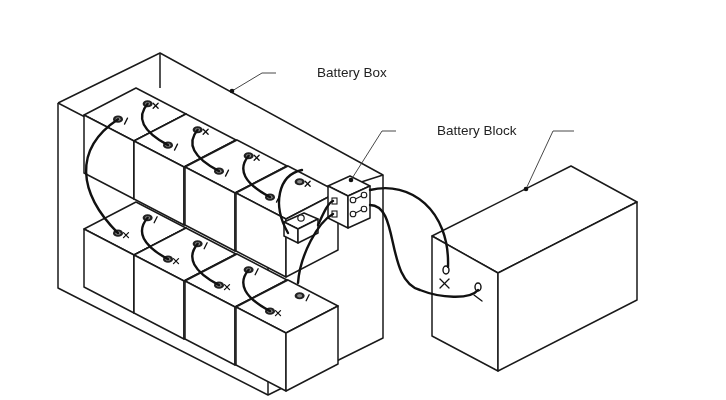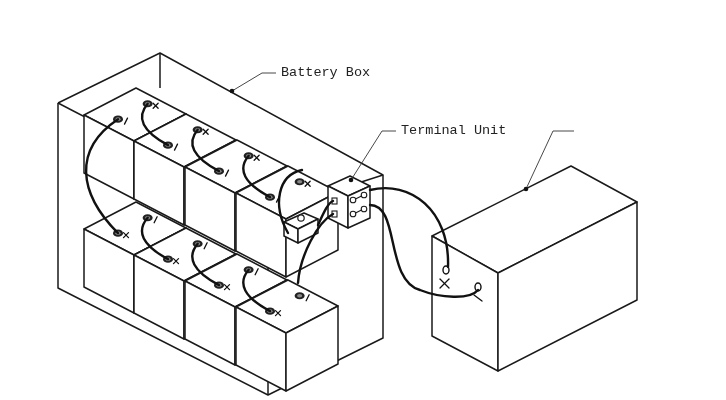--- a/index.html
+++ b/index.html
@@ -9,25 +9,26 @@
     .edge { fill: none; stroke: #1a1a1a; stroke-width: 1.5; stroke-linejoin: round; }
     .face { fill: #ffffff; stroke: #1a1a1a; stroke-width: 1.5; stroke-linejoin: round; }
     .cable { fill: none; stroke: #111111; stroke-width: 2.4; stroke-linecap: round; }
     .leader { fill: none; stroke: #333333; stroke-width: 0.9; }
     .dot { fill: #111111; }
     .term-outer { fill: #222; }
     .term-inner { fill: #888; }
     .polarity { fill: none; stroke: #111; stroke-width: 1.3; stroke-linecap: round; }
     .label {
       position: absolute;
-      font-family: Liberation Mono, monospace;
+      font-family: Liberation Sans, sans-serif;
       font-size: 13.5px;
       color: #222222;
       white-space: nowrap;
       line-height: 1;
+      margin-left: 36px;
     }
   </style>
 </head>
 <body>
 
 <div id="stage">
 <svg width="726" height="400" viewBox="0 0 726 400">
 
   <g>
 
@@ -200,14 +201,14 @@
     <polyline class="leader" points="232,91 262,73 276,73"></polyline>
     <circle class="dot" cx="232" cy="91" r="2.3"></circle>
     <polyline class="leader" points="351,180 382,131 396,131"></polyline>
     <circle class="dot" cx="351" cy="180" r="2.3"></circle>
     <polyline class="leader" points="526,189 553,131 574,131"></polyline>
     <circle class="dot" cx="526" cy="189" r="2.3"></circle>
   </g>
 </svg>
 
 <div class="label" style="left:281px; top:66px;">Battery Box</div>
-<div class="label" style="left:401px; top:124px;">Terminal Unit</div>
+<div class="label" style="left:401px; top:124px;">Battery Block</div>
 </div>
 
 </body></html>

